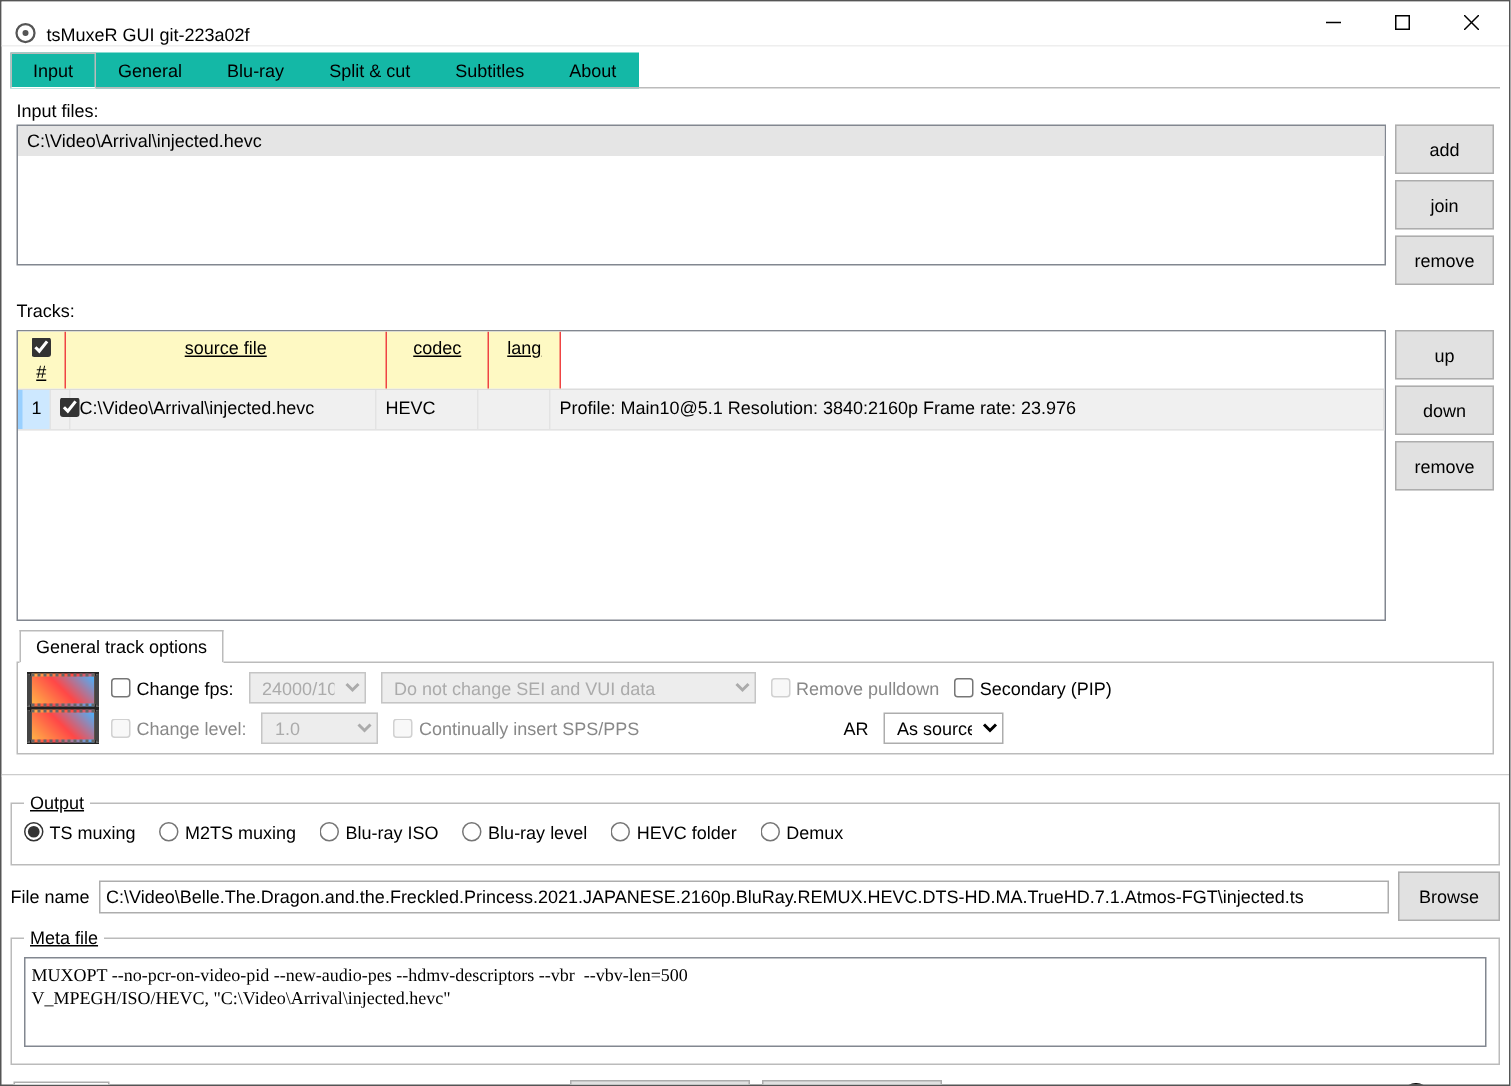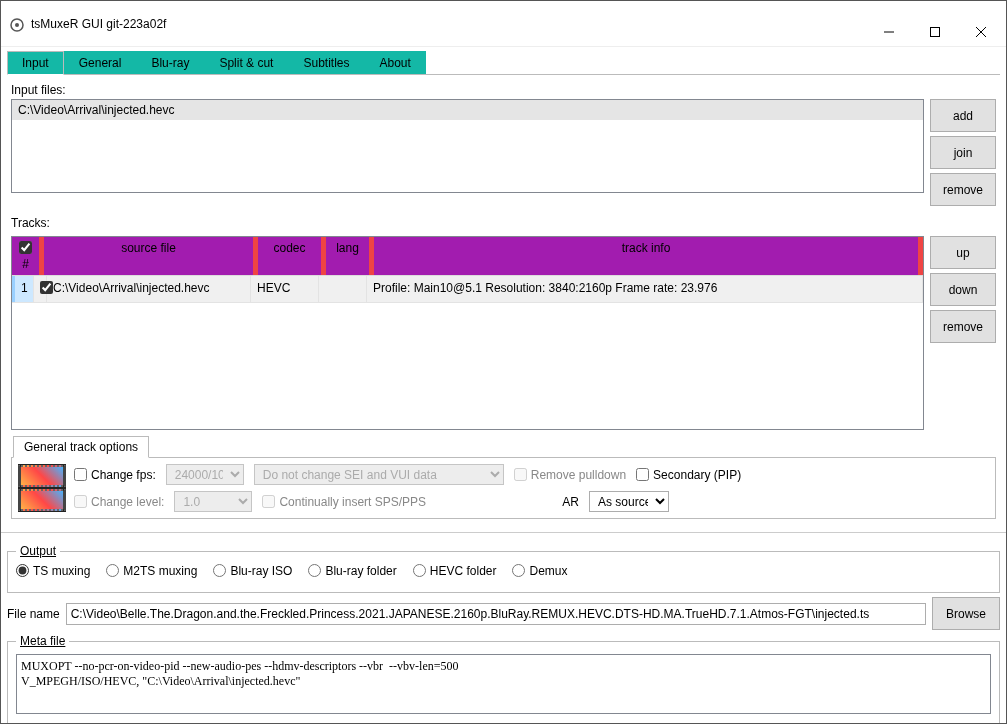--- a/index.html
+++ b/index.html
@@ -1,19 +1,19 @@
 <!DOCTYPE html>
 <html><head>
 <meta charset="utf-8">
 <style>
 * { box-sizing: border-box; margin: 0; padding: 0; font-family: "Segoe UI", Tahoma, sans-serif; font-size: 12px; }
 body { background: #ffffff; color: #000; width: 1007px; height: 724px; border: 1px solid #555; display: flex; flex-direction: column; }
 
 
-.titlebar { height: 30px; display: flex; align-items: flex-start; padding: 0 2px 0 8px; background: #fff; border-bottom: 1px solid #eee; margin-top: 16px; }
+.titlebar { height: 30px; display: flex; align-items: flex-end; padding: 0 2px 0 8px; background: #fff; border-bottom: 1px solid #eee; }
 .titlebar .icon { width: 16px; height: 16px; margin-right: 6px; display: flex; align-items: center; justify-content: center; }
 .titlebar .title { flex: 1; }
 .winbtn { width: 46px; height: 30px; display: flex; align-items: center; justify-content: center; }
 .winbtn svg { width: 10px; height: 10px; }
 
 
 .tabbar { display: flex; padding: 4px 6px 0 6px; }
 .tab { padding: 4px 14px; border: 1px solid transparent; background: #14b8a6; cursor: default; }
 .tab.active { border: 1px solid #bbb; border-bottom: 1px solid #fff; position: relative; z-index: 2; }
 .tab-body-wrap { border-top: 1px solid #bbb; margin: 0 6px; position: relative; top: -1px; }
@@ -24,21 +24,21 @@
 .inputfiles-row { display: flex; gap: 6px; }
 .inputfiles-list { flex: 1; border: 1px solid #828790; height: 94px; background: #fff; }
 .inputfiles-list .row { padding: 3px 6px; background: #e5e5e5; }
 .sidebtns { display: flex; flex-direction: column; gap: 4px; }
 .btn { width: 66px; height: 33px; background: #e1e1e1; border: 1px solid #adadad; display: flex; align-items: center; justify-content: center; }
 
 
 .tracks-row { display: flex; gap: 6px; margin-top: 4px; }
 .tracks-table { flex: 1; border: 1px solid #828790; height: 194px; background: #fff; overflow: hidden; }
 .tracks-head { display: flex; background: #fff; border-bottom: 1px solid #dcdcdc; }
-.tracks-head .th { padding: 4px 6px; border-right: 5px solid #ef4444; text-align: center; background: #a21caf; }
+.tracks-head .th { padding: 4px 6px; border-right: 1px solid #ef4444; text-align: center; background: #fef9c3; text-decoration: underline; }
 .tracks-body .tr { display: flex; background: #f0f0f0; border-bottom: 1px solid #e3e3e3; }
 .tracks-body .td { padding: 5px 6px; border-right: 1px solid #e3e3e3; }
 .col-n { width: 22px; text-align: center; background: #cde8ff !important; border-left: 3px solid #99d0ff; }
 .col-chk { width: 32px; text-align: center; }
 .col-src { width: 214px; }
 .col-codec { width: 68px; }
 .col-lang { width: 48px; }
 .col-info { flex: 1; }
 
 
@@ -132,21 +132,20 @@
   </div>
 
   <div class="section-label" style="margin-top:6px;">Tracks:</div>
   <div class="tracks-row">
     <div class="tracks-table">
       <div class="tracks-head">
         <div class="th col-chk"><input type="checkbox" checked="" style=""> <span>#</span></div>
         <div class="th col-src">source file</div>
         <div class="th col-codec">codec</div>
         <div class="th col-lang">lang</div>
-        <div class="th col-info">track info</div>
       </div>
       <div class="tracks-body">
         <div class="tr">
           <div class="td col-n">1</div>
           <div class="td" style="width:10px;text-align:center;"><input type="checkbox" checked="" style=""></div>
           <div class="td col-src" style="width:204px;">C:\Video\Arrival\injected.hevc</div>
           <div class="td col-codec">HEVC</div>
           <div class="td col-lang"></div>
           <div class="td col-info">Profile: Main10@5.1  Resolution: 3840:2160p  Frame rate: 23.976</div>
         </div>
@@ -214,21 +213,21 @@
     <label>
         <input type="radio" name="out" style="">
         <span>M2TS muxing</span>
       </label>
     <label>
         <input type="radio" name="out" style="">
         <span>Blu-ray ISO</span>
       </label>
     <label>
         <input type="radio" name="out" style="">
-        <span>Blu-ray folder</span>
+        <span>Blu-ray level</span>
       </label>
     <label>
         <input type="radio" name="out" style="">
         <span>HEVC folder</span>
       </label>
     <label>
         <input type="radio" name="out" style="">
         <span>Demux</span>
       </label>
   </div>

